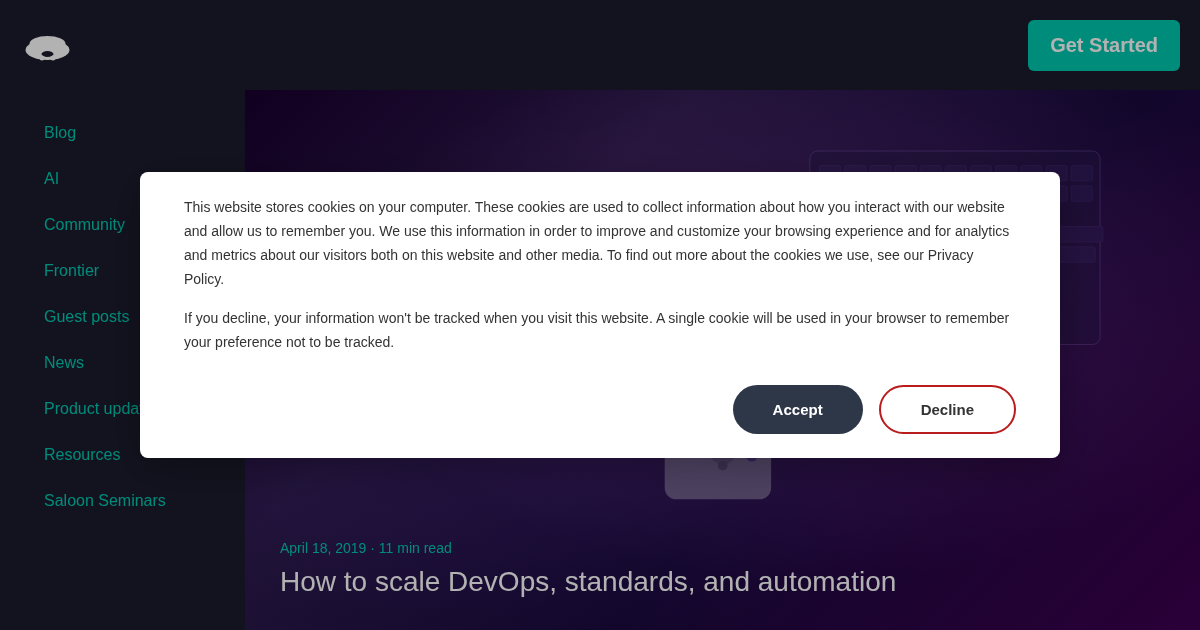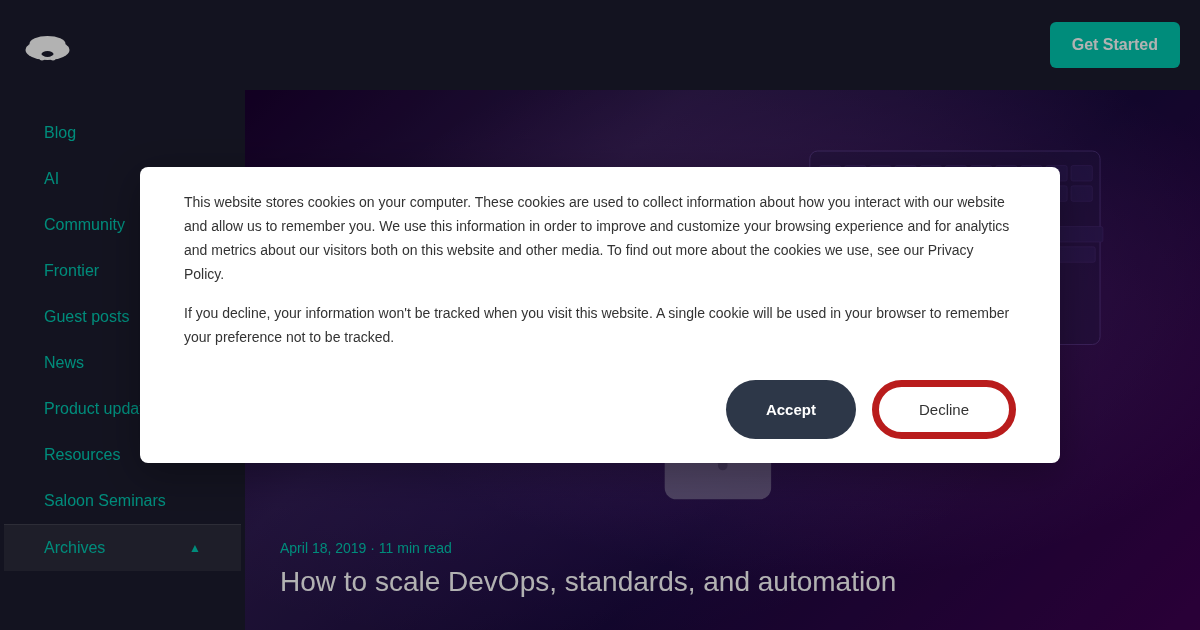--- a/index.html
+++ b/index.html
@@ -36,21 +36,21 @@
     }
 
     .get-started-btn {
       position: absolute;
       right: 20px;
       background: #00c9b1;
       color: white;
       border: none;
       border-radius: 6px;
       padding: 14px 22px;
-      font-size: 16px;
+      font-size: 20px;
       font-weight: 600;
       cursor: pointer;
     }
 
     
     .main-layout {
       display: flex;
       flex: 1;
       overflow: hidden;
     }
@@ -196,25 +196,25 @@
       border-radius: 30px;
       padding: 14px 40px;
       font-size: 15px;
       font-weight: 600;
       cursor: pointer;
     }
 
     .decline-btn {
       background: white;
       color: #333;
-      border: 7px solid #b91c1c;
+      border: 2px solid #b91c1c;
       border-radius: 30px;
       padding: 14px 40px;
       font-size: 15px;
-      font-weight: 400;
+      font-weight: 700;
       cursor: pointer;
     }
   </style>
 </head>
 <body>
 
 <div class="header">
   <div class="logo-area">
     <svg class="logo-icon" viewBox="0 0 55 55" xmlns="http://www.w3.org/2000/svg">
       <ellipse cx="27.5" cy="32" rx="22" ry="10" fill="white"></ellipse>
@@ -233,24 +233,20 @@
   <nav class="sidebar">
     <a class="sidebar-item">Blog</a>
     <a class="sidebar-item">AI</a>
     <a class="sidebar-item">Community</a>
     <a class="sidebar-item">Frontier</a>
     <a class="sidebar-item">Guest posts</a>
     <a class="sidebar-item">News</a>
     <a class="sidebar-item">Product updates</a>
     <a class="sidebar-item">Resources</a>
     <a class="sidebar-item">Saloon Seminars</a>
-    <a class="sidebar-item archives-item">
-      <span>Archives</span>
-      <span class="chevron-icon">▲</span>
-    </a>
   </nav>
 
   <main class="main-content">
     <div class="hero-image">
       <div class="retro-overlay"></div>
 
       <div class="keyboard-decoration">
         <svg class="keyboard-svg" viewBox="0 0 800 400" xmlns="http://www.w3.org/2000/svg" opacity="0.7">
 
           <rect x="10" y="60" width="300" height="180" rx="8" fill="#2a1a4e" stroke="#6a4ab0" stroke-width="1"></rect>

